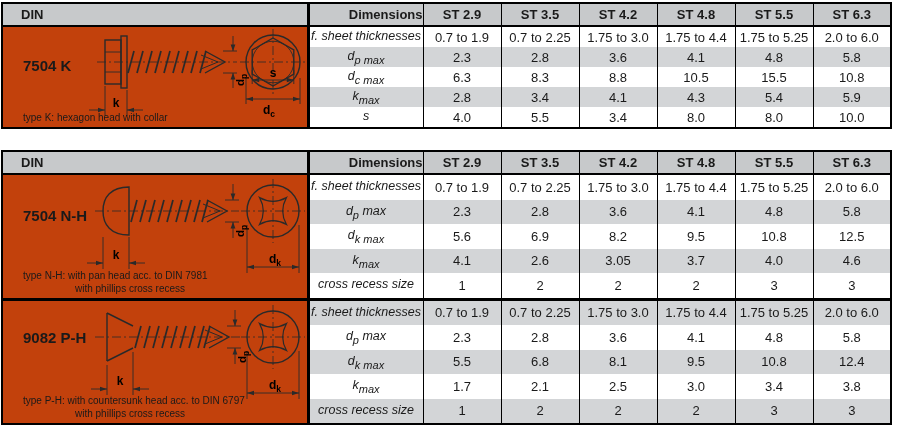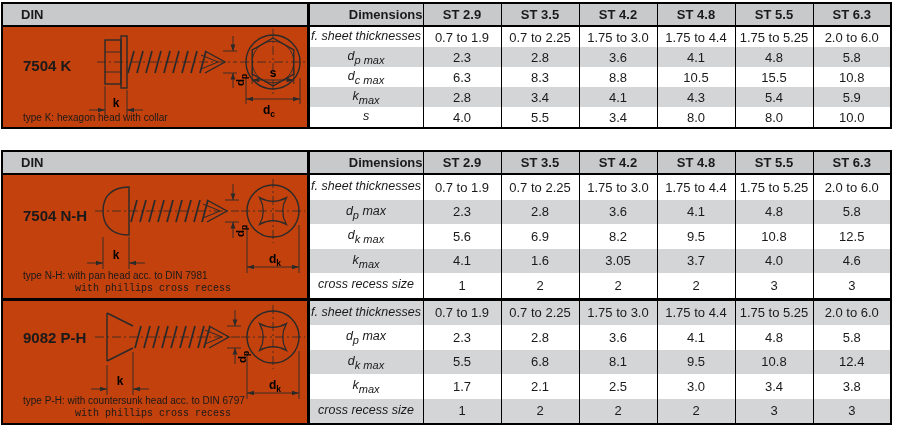--- a/index.html
+++ b/index.html
@@ -17,21 +17,21 @@
   td.val{text-align:center;font-size:13px;}
   td.dimlbl,td.val{height:20px;}
   #t2 td.dimlbl,#t2 td.val{height:24.5px;}
   tr.g td.dimlbl,tr.g td.val{background:#d3d5d7;}
   tr.w td.dimlbl,tr.w td.val{background:#ffffff;}
   td.dincell{background:#c2410c;position:relative;border-left:none;}
   .thickleft{border-left:3.5px solid #000 !important;text-align:right;}
   tr.sectionbreak td{border-top:3px solid #000;}
   .model{position:absolute;left:20px;font-weight:bold;font-size:15px;}
   .cap{position:absolute;left:20px;bottom:3px;font-size:10px;line-height:1.3;}
-  .cap .l2{padding-left:52px;font-family:Liberation Mono, monospace;}
+  .cap .l2{padding-left:52px;}
   sub.sb{font-size:11px;}
   .drw{position:absolute;right:0;}
   svg text{font-family:"Liberation Sans","DejaVu Sans",sans-serif;}
 </style>
 </head>
 <body>
 
 <div class="sheet">
 
   <table class="spec" id="t1">
@@ -271,21 +271,21 @@
       <td class="val">5.6</td>
       <td class="val">6.9</td>
       <td class="val">8.2</td>
       <td class="val">9.5</td>
       <td class="val">10.8</td>
       <td class="val">12.5</td>
     </tr>
     <tr class="g">
       <td class="dimlbl thickleft"><span>k</span><sub class="sb">max</sub><span></span></td>
       <td class="val">4.1</td>
-      <td class="val">1.6</td>
+      <td class="val">2.6</td>
       <td class="val">3.05</td>
       <td class="val">3.7</td>
       <td class="val">4.0</td>
       <td class="val">4.6</td>
     </tr>
     <tr class="w">
       <td class="dimlbl thickleft"><span>cross recess size</span><sub class="sb"></sub><span></span></td>
       <td class="val">1</td>
       <td class="val">2</td>
       <td class="val">2</td>

